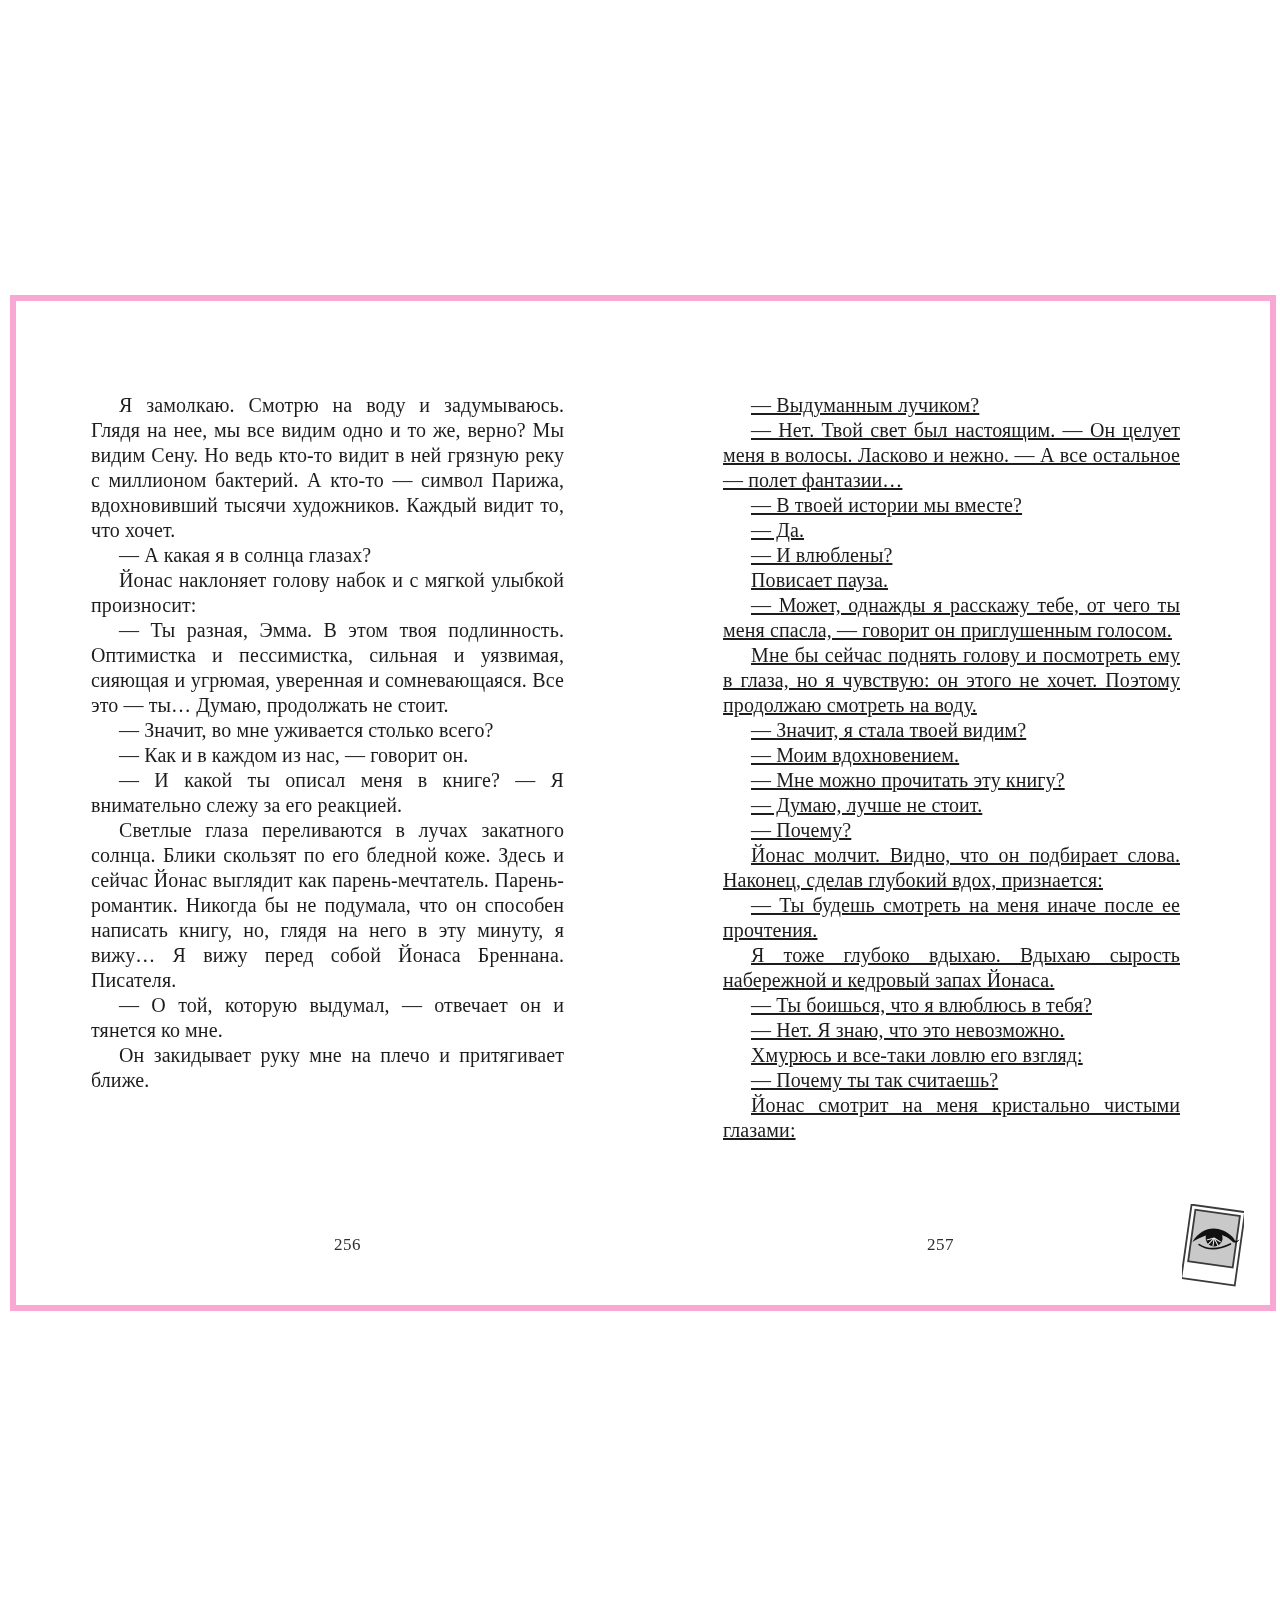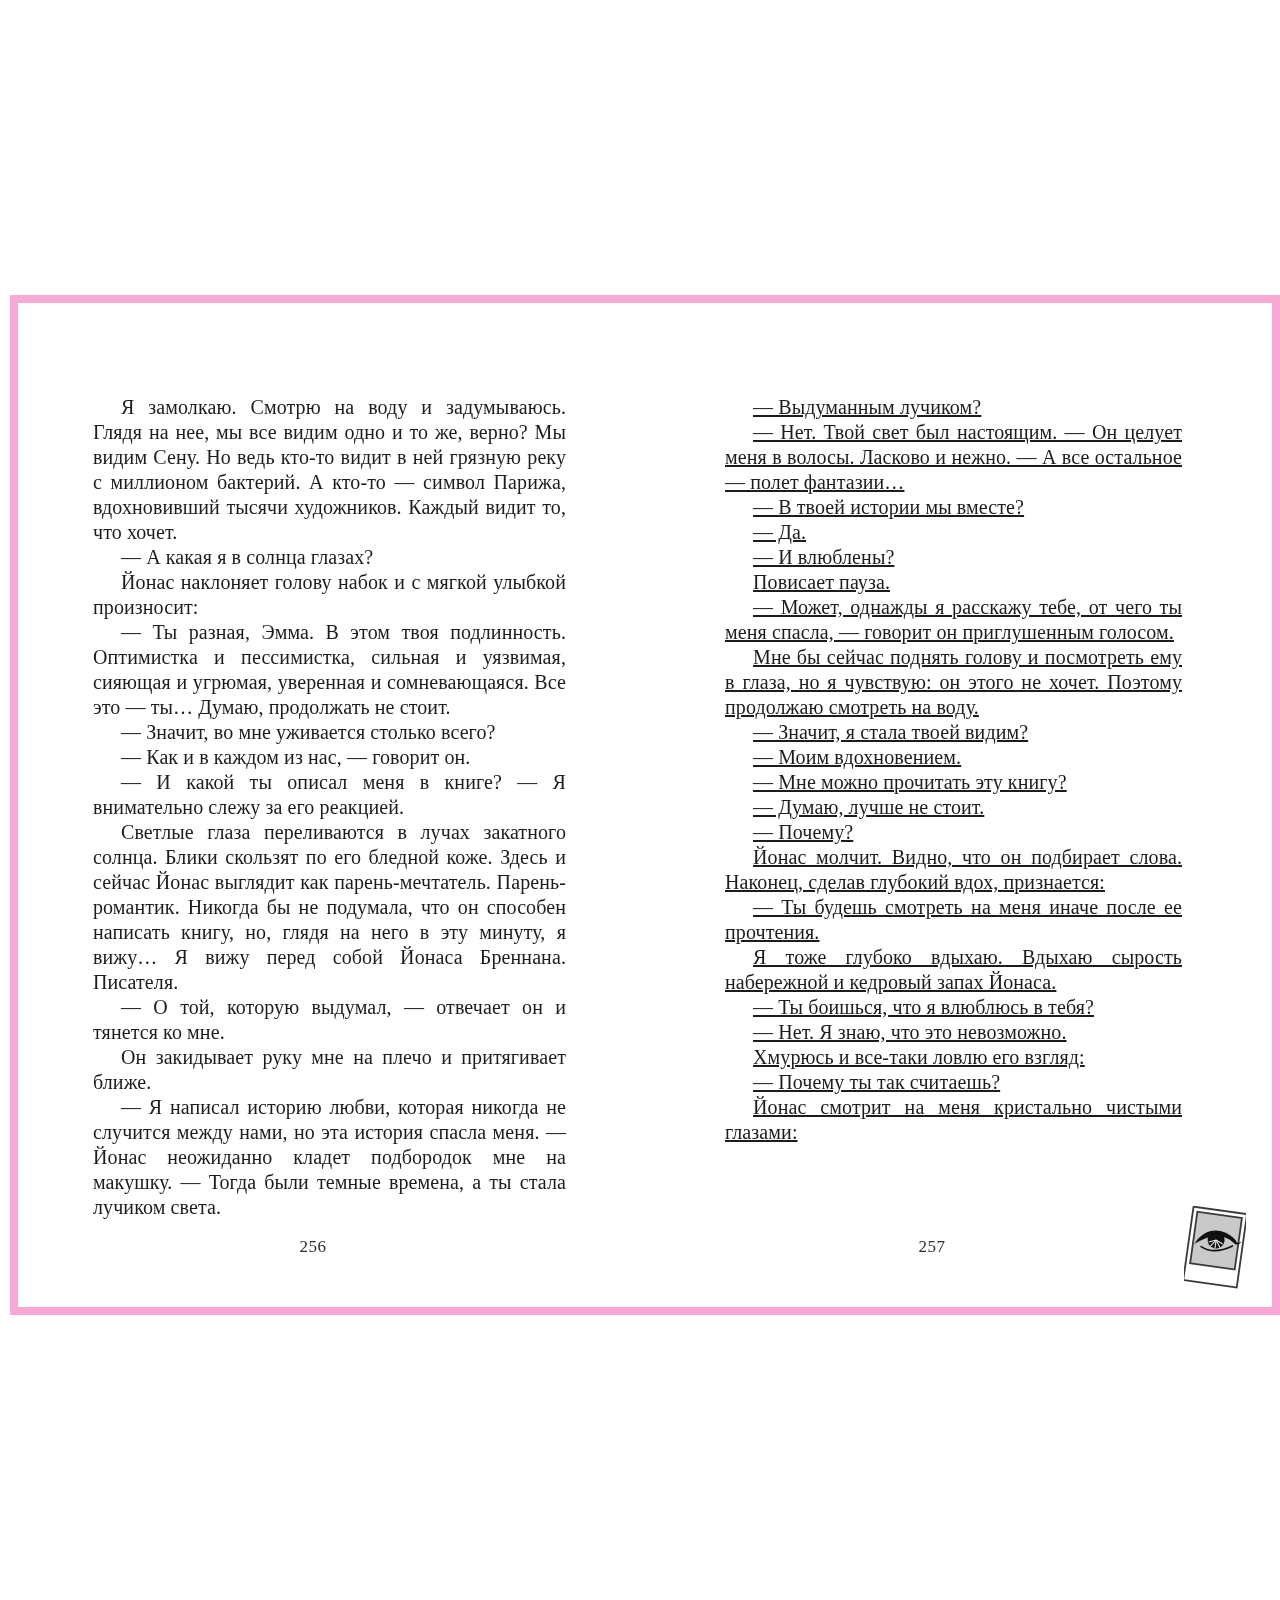--- a/index.html
+++ b/index.html
@@ -13,21 +13,21 @@
     height: 1600px;
     font-family: "Liberation Serif", serif;
     overflow: hidden;
   }
   .spread {
     position: absolute;
     left: 10px;
     top: 295px;
     width: 1254px;
     height: 1004px;
-    border: 8px solid #f9a8d4;
+    border: 6px solid #f9a8d4;
     background: #ffffff;
   }
   .column {
     position: absolute;
     top: 92px;
     width: 473px;
     font-size: 20px;
     line-height: 25px;
     color: #1c1c1c;
     text-align: justify;
@@ -37,27 +37,27 @@
   .col-right { left: 707px; width: 457px; text-decoration: underline; }
   .column p {
     margin: 0;
     padding: 0;
     text-indent: 28px;
   }
   .pagenum {
     position: absolute;
     top: 934px;
     width: 100px;
-    text-align: center;
+    text-align: right;
     font-size: 17px;
     color: #2d2d2d;
     letter-spacing: 0.5px;
   }
   .pn-left  { left: 245px; }
-  .pn-right { left: 864px; }
+  .pn-right { left: 838px; }
   .polaroid-wrap {
     position: absolute;
     left: 1166px;
     top: 903px;
     width: 62px;
     height: 84px;
   }
   .polaroid-wrap svg { display: block; width: 100%; height: 100%; }
 </style>
 </head>
@@ -69,21 +69,20 @@
       <p>Я замолкаю. Смотрю на воду и задумываюсь. Глядя на нее, мы все видим одно и то же, верно? Мы видим Сену. Но ведь кто-то видит в ней грязную реку с миллионом бактерий. А кто-то — символ Парижа, вдохновивший тысячи художников. Каждый видит то, что хочет.</p>
       <p>— А какая я в солнца глазах?</p>
       <p>Йонас наклоняет голову набок и с мягкой улыбкой произносит:</p>
       <p>— Ты разная, Эмма. В этом твоя подлинность. Оптимистка и пессимистка, сильная и уязвимая, сияющая и угрюмая, уверенная и сомневающаяся. Все это — ты… Думаю, продолжать не стоит.</p>
       <p>— Значит, во мне уживается столько всего?</p>
       <p>— Как и в каждом из нас, — говорит он.</p>
       <p>— И какой ты описал меня в книге? — Я внимательно слежу за его реакцией.</p>
       <p>Светлые глаза переливаются в лучах закатного солнца. Блики скользят по его бледной коже. Здесь и сейчас Йонас выглядит как парень-мечтатель. Парень-романтик. Никогда бы не подумала, что он способен написать книгу, но, глядя на него в эту минуту, я вижу… Я вижу перед собой Йонаса Бреннана. Писателя.</p>
       <p>— О той, которую выдумал, — отвечает он и тянется ко мне.</p>
       <p>Он закидывает руку мне на плечо и притягивает ближе.</p>
-      <p>— Я написал историю любви, которая никогда не случится между нами, но эта история спасла меня. — Йонас неожиданно кладет подбородок мне на макушку. — Тогда были темные времена, а ты стала лучиком света.</p>
     </div>
 
   <div class="column col-right">
       <p>— Выдуманным лучиком?</p>
       <p>— Нет. Твой свет был настоящим. — Он целует меня в волосы. Ласково и нежно. — А все остальное — полет фантазии…</p>
       <p>— В твоей истории мы вместе?</p>
       <p>— Да.</p>
       <p>— И влюблены?</p>
       <p>Повисает пауза.</p>
       <p>— Может, однажды я расскажу тебе, от чего ты меня спасла, — говорит он приглушенным голосом.</p>

